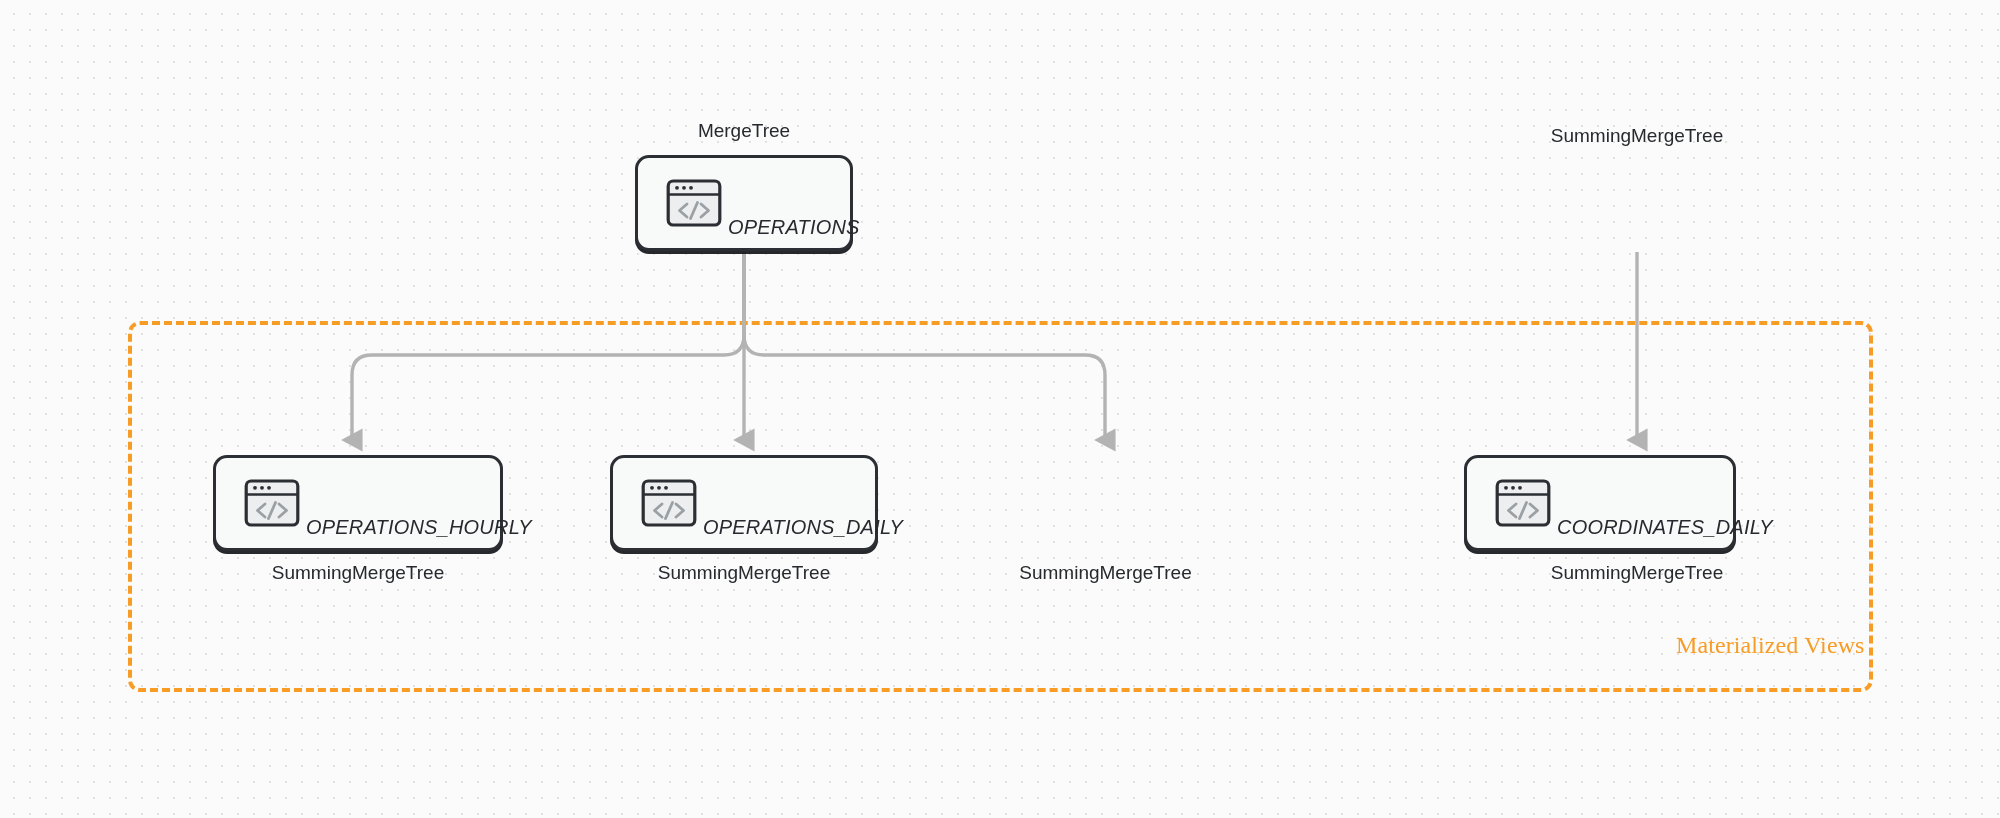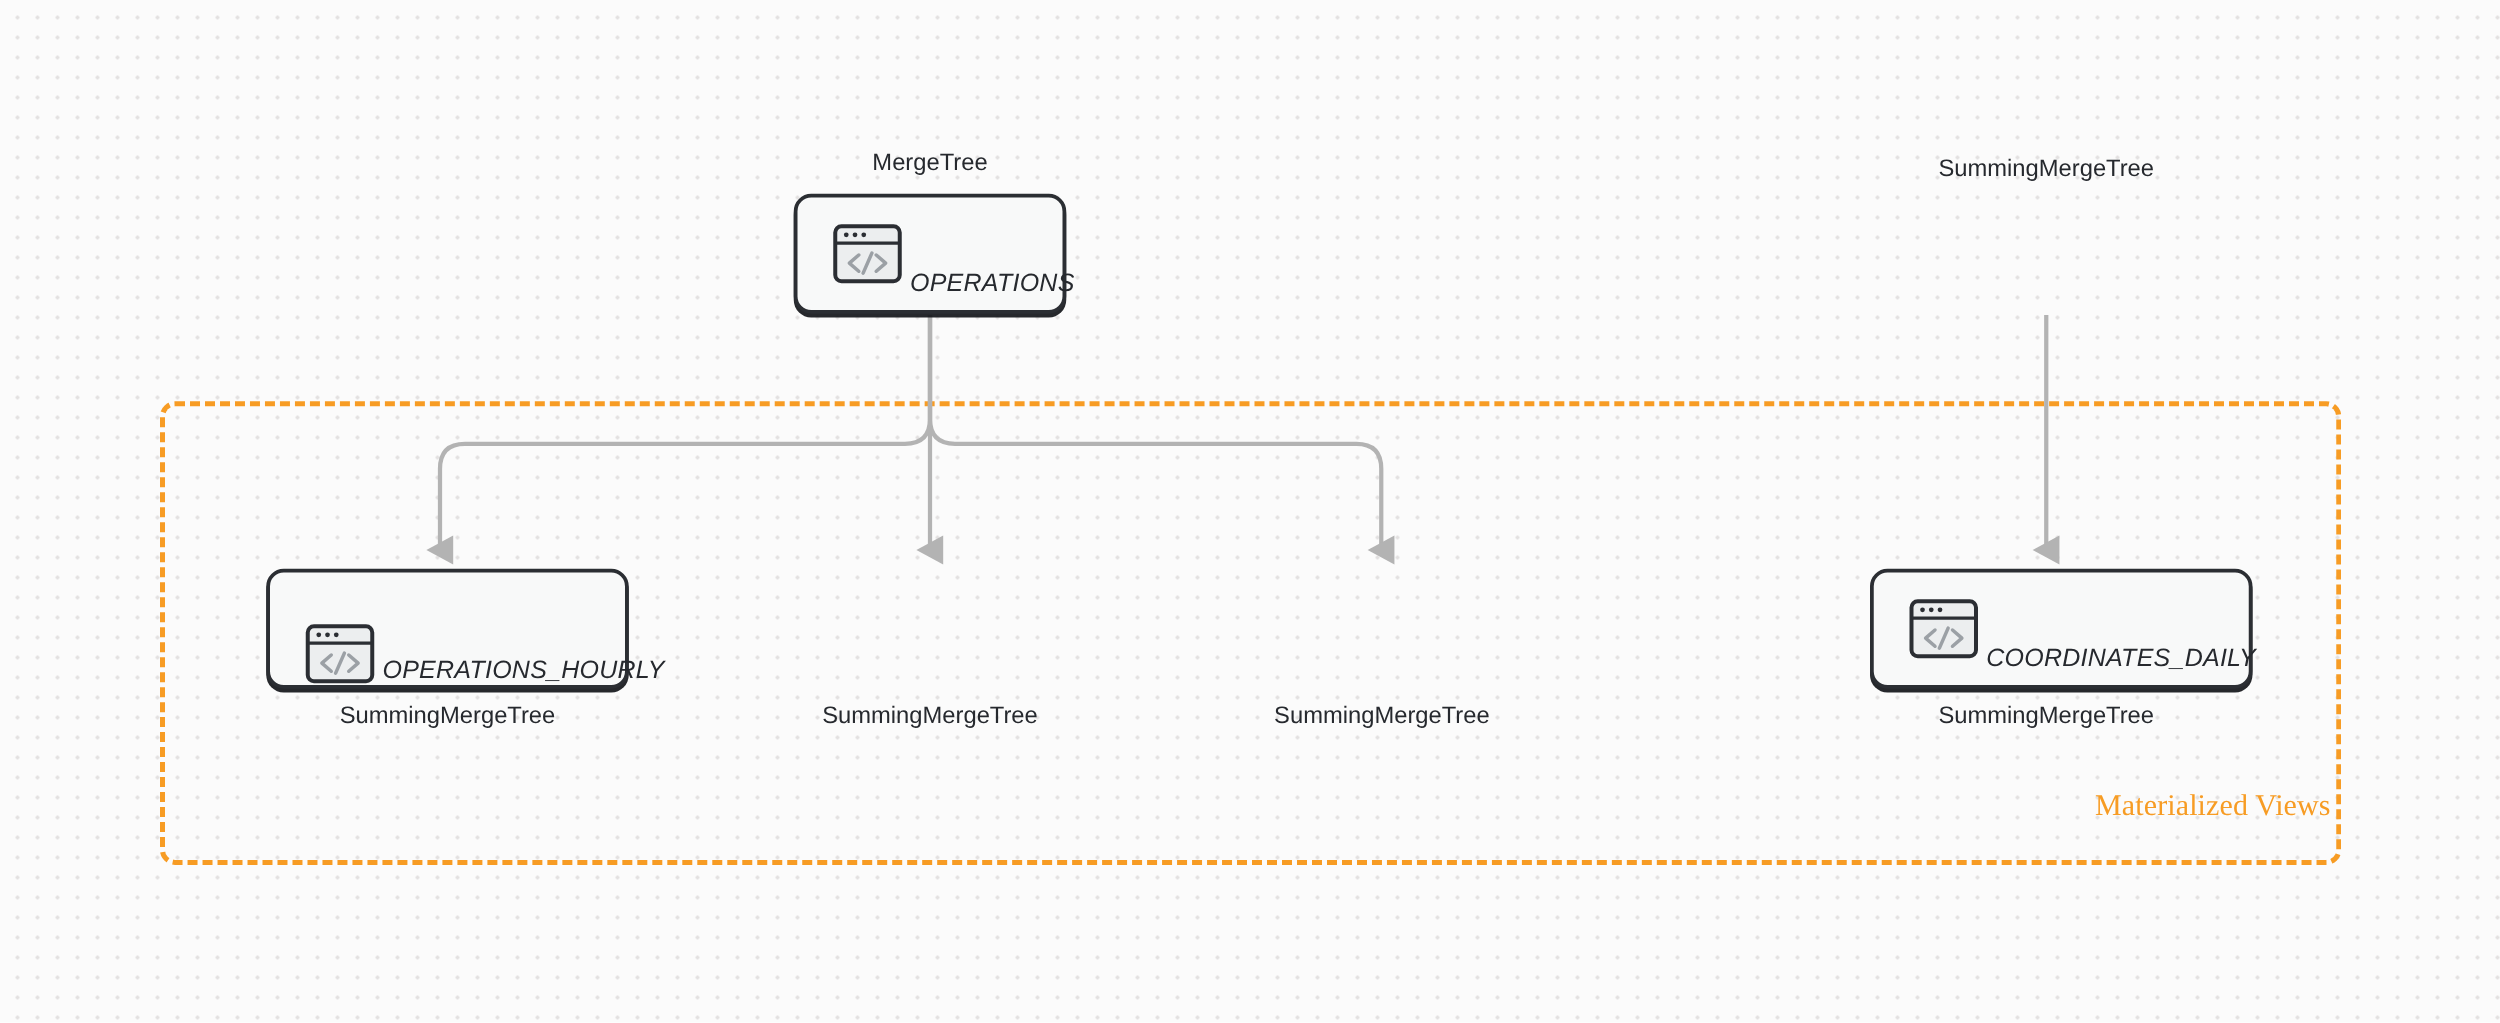--- a/index.html
+++ b/index.html
@@ -129,42 +129,57 @@
         <polyline points="35,26 42.5,32.5 35,39" fill="none" stroke="#9ba0a5" stroke-width="2.8" stroke-linecap="round" stroke-linejoin="round"></polyline>
         <line x1="31.5" y1="24.5" x2="24.5" y2="40.5" stroke="#9ba0a5" stroke-width="2.8" stroke-linecap="round"></line>
       </svg>
     </span>
     <span class="node-label">OPERATIONS</span>
   </div>
 
   <div class="cap" style="left:1487px; top:125px; width:300px;">SummingMergeTree</div>
 
 
-  <div class="node" style="left:213px; top:455px; width:290px; height:96px;align-items:flex-end;">
+  <div class="node" style="left:213px; top:455px; width:290px; height:96px;">
     <span class="node-icon">
       <svg viewBox="0 0 56 50" xmlns="http://www.w3.org/2000/svg">
         <rect x="2.2" y="3" width="51.6" height="44" rx="5" ry="5" fill="#eceeef" stroke="#2b2e33" stroke-width="3.2"></rect>
         <line x1="2.2" y1="16.5" x2="53.8" y2="16.5" stroke="#2b2e33" stroke-width="2.6"></line>
         <circle cx="11" cy="9.8" r="1.9" fill="#2b2e33"></circle>
         <circle cx="18" cy="9.8" r="1.9" fill="#2b2e33"></circle>
         <circle cx="25" cy="9.8" r="1.9" fill="#2b2e33"></circle>
         <polyline points="21,26 13.5,32.5 21,39" fill="none" stroke="#9ba0a5" stroke-width="2.8" stroke-linecap="round" stroke-linejoin="round"></polyline>
         <polyline points="35,26 42.5,32.5 35,39" fill="none" stroke="#9ba0a5" stroke-width="2.8" stroke-linecap="round" stroke-linejoin="round"></polyline>
         <line x1="31.5" y1="24.5" x2="24.5" y2="40.5" stroke="#9ba0a5" stroke-width="2.8" stroke-linecap="round"></line>
       </svg>
     </span>
     <span class="node-label">OPERATIONS_HOURLY</span>
   </div>
   <div class="cap" style="left:213px; top:562px; width:290px;">SummingMergeTree</div>
 
+  <div class="node" style="left:610px; top:455px; width:268px; height:96px;">
+    <span class="node-icon">
+      <svg viewBox="0 0 56 50" xmlns="http://www.w3.org/2000/svg">
+        <rect x="2.2" y="3" width="51.6" height="44" rx="5" ry="5" fill="#eceeef" stroke="#2b2e33" stroke-width="3.2"></rect>
+        <line x1="2.2" y1="16.5" x2="53.8" y2="16.5" stroke="#2b2e33" stroke-width="2.6"></line>
+        <circle cx="11" cy="9.8" r="1.9" fill="#2b2e33"></circle>
+        <circle cx="18" cy="9.8" r="1.9" fill="#2b2e33"></circle>
+        <circle cx="25" cy="9.8" r="1.9" fill="#2b2e33"></circle>
+        <polyline points="21,26 13.5,32.5 21,39" fill="none" stroke="#9ba0a5" stroke-width="2.8" stroke-linecap="round" stroke-linejoin="round"></polyline>
+        <polyline points="35,26 42.5,32.5 35,39" fill="none" stroke="#9ba0a5" stroke-width="2.8" stroke-linecap="round" stroke-linejoin="round"></polyline>
+        <line x1="31.5" y1="24.5" x2="24.5" y2="40.5" stroke="#9ba0a5" stroke-width="2.8" stroke-linecap="round"></line>
+      </svg>
+    </span>
+    <span class="node-label">OPERATIONS_DAILY</span>
+  </div>
   <div class="cap" style="left:610px; top:562px; width:268px;">SummingMergeTree</div>
 
   <div class="cap" style="left:988px; top:562px; width:235px;">SummingMergeTree</div>
 
-  <div class="node" style="left:1496px; top:455px; width:306px; height:96px;">
+  <div class="node" style="left:1464px; top:455px; width:272px; height:96px;">
     <span class="node-icon">
       <svg viewBox="0 0 56 50" xmlns="http://www.w3.org/2000/svg">
         <rect x="2.2" y="3" width="51.6" height="44" rx="5" ry="5" fill="#eceeef" stroke="#2b2e33" stroke-width="3.2"></rect>
         <line x1="2.2" y1="16.5" x2="53.8" y2="16.5" stroke="#2b2e33" stroke-width="2.6"></line>
         <circle cx="11" cy="9.8" r="1.9" fill="#2b2e33"></circle>
         <circle cx="18" cy="9.8" r="1.9" fill="#2b2e33"></circle>
         <circle cx="25" cy="9.8" r="1.9" fill="#2b2e33"></circle>
         <polyline points="21,26 13.5,32.5 21,39" fill="none" stroke="#9ba0a5" stroke-width="2.8" stroke-linecap="round" stroke-linejoin="round"></polyline>
         <polyline points="35,26 42.5,32.5 35,39" fill="none" stroke="#9ba0a5" stroke-width="2.8" stroke-linecap="round" stroke-linejoin="round"></polyline>
         <line x1="31.5" y1="24.5" x2="24.5" y2="40.5" stroke="#9ba0a5" stroke-width="2.8" stroke-linecap="round"></line>

